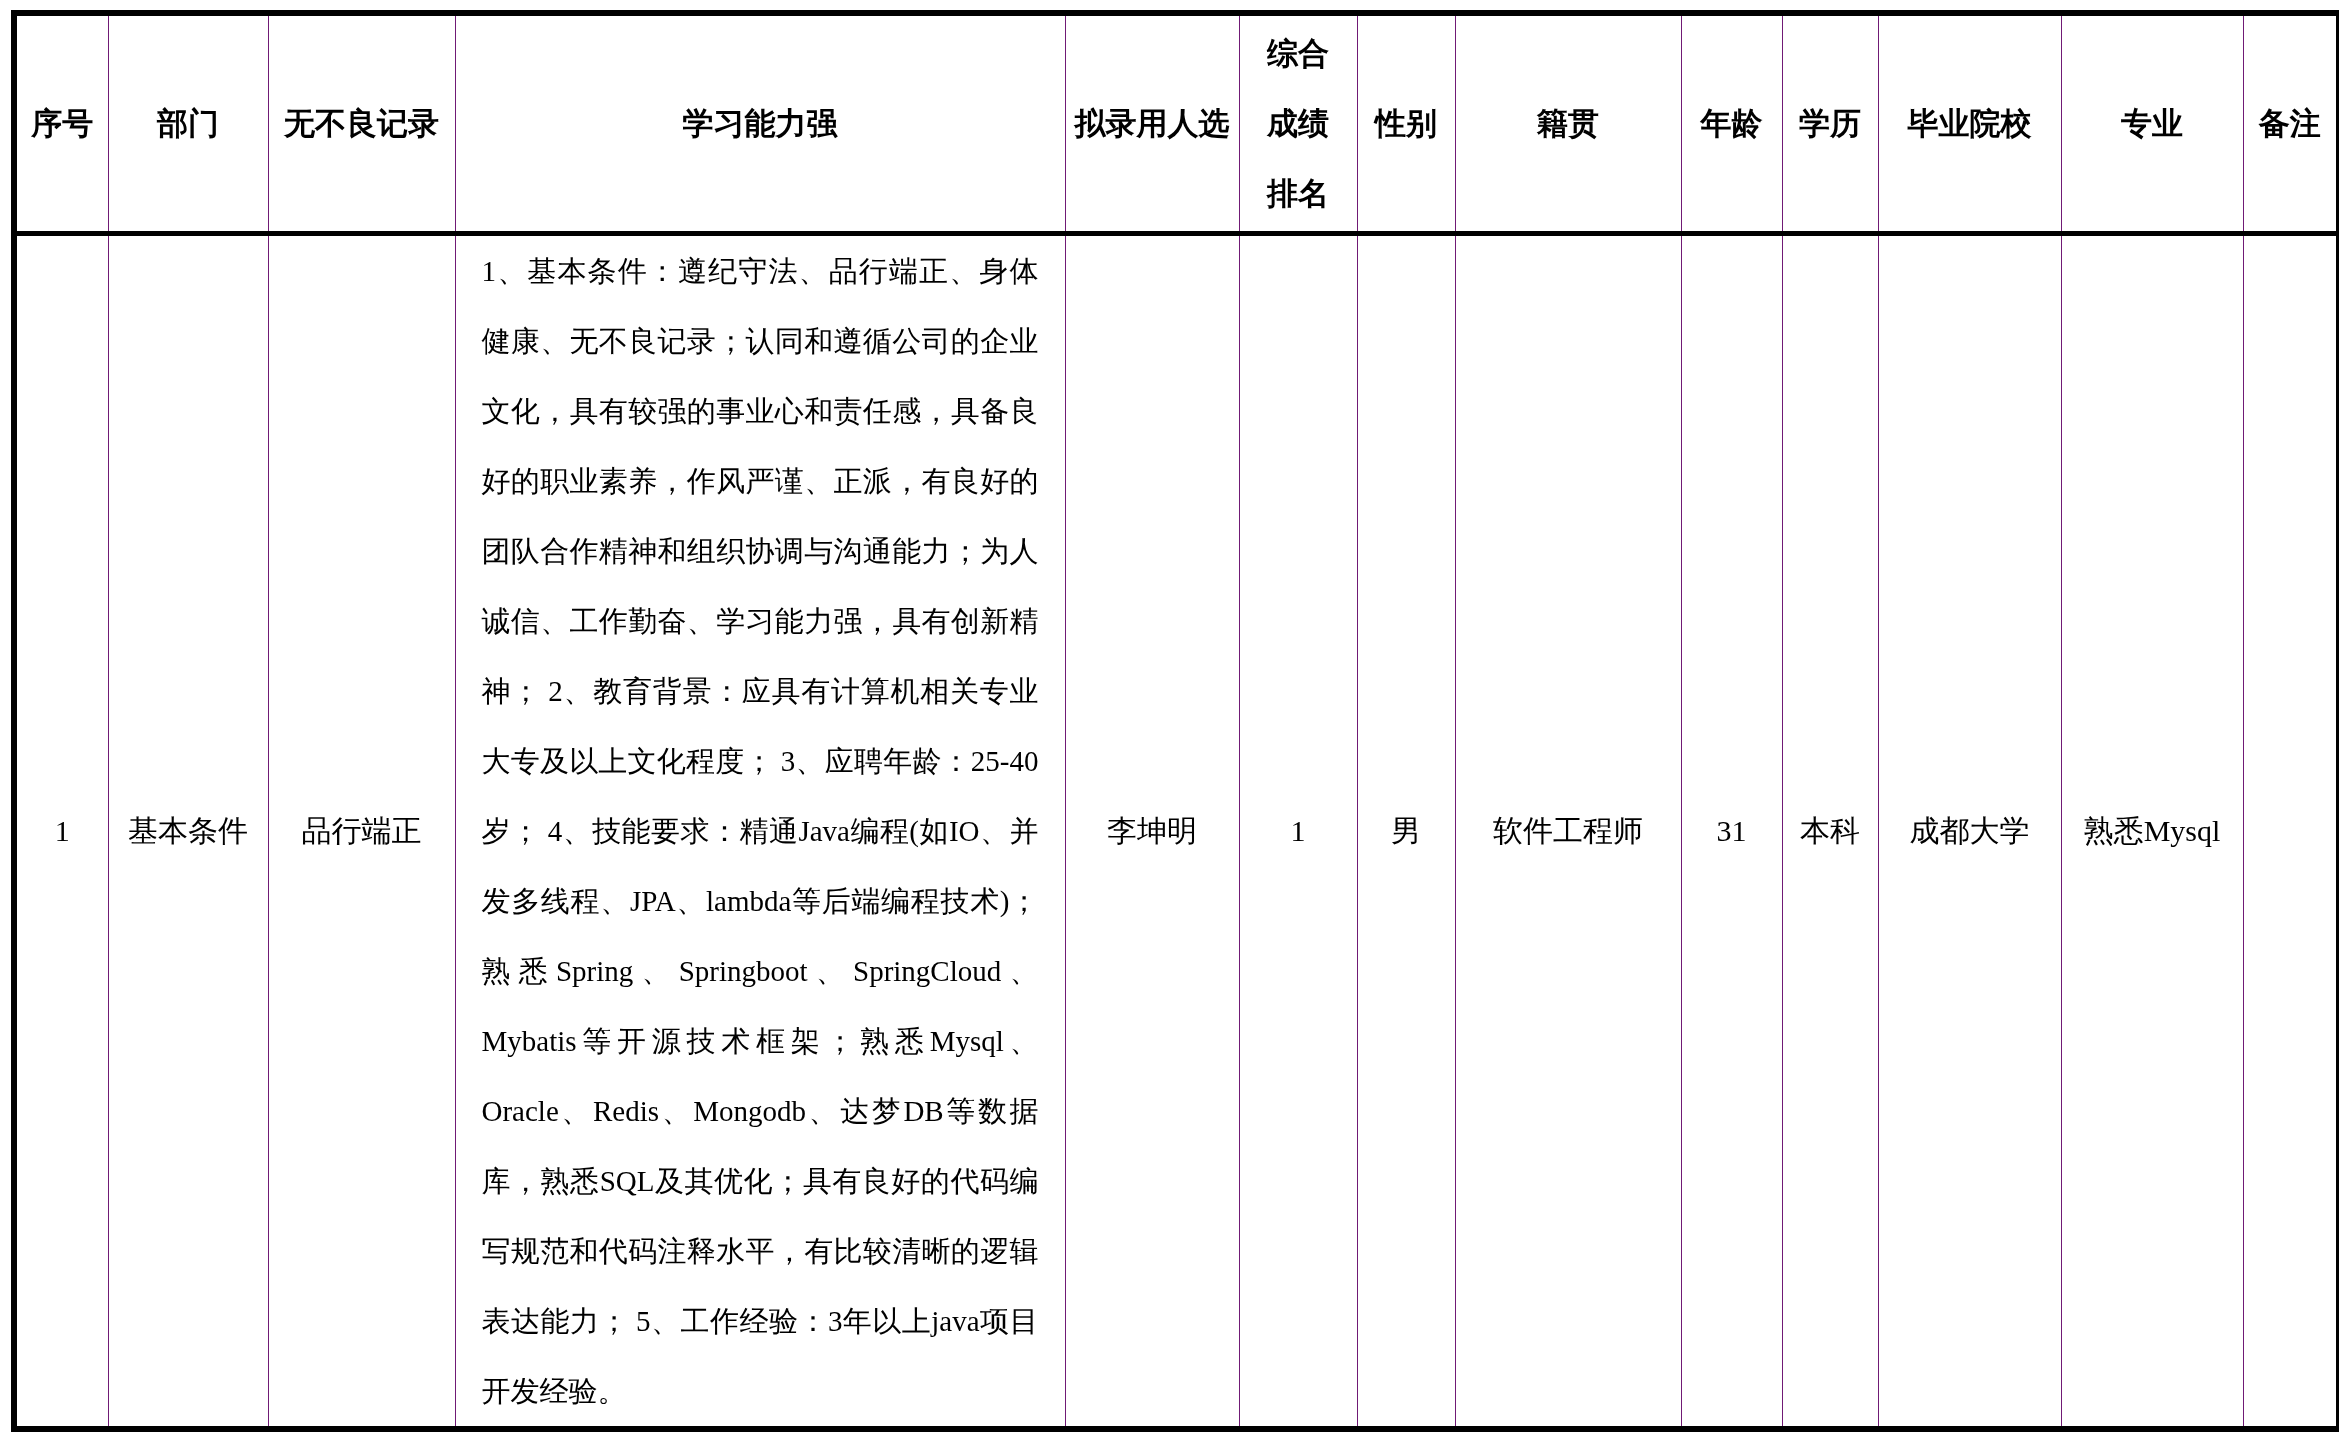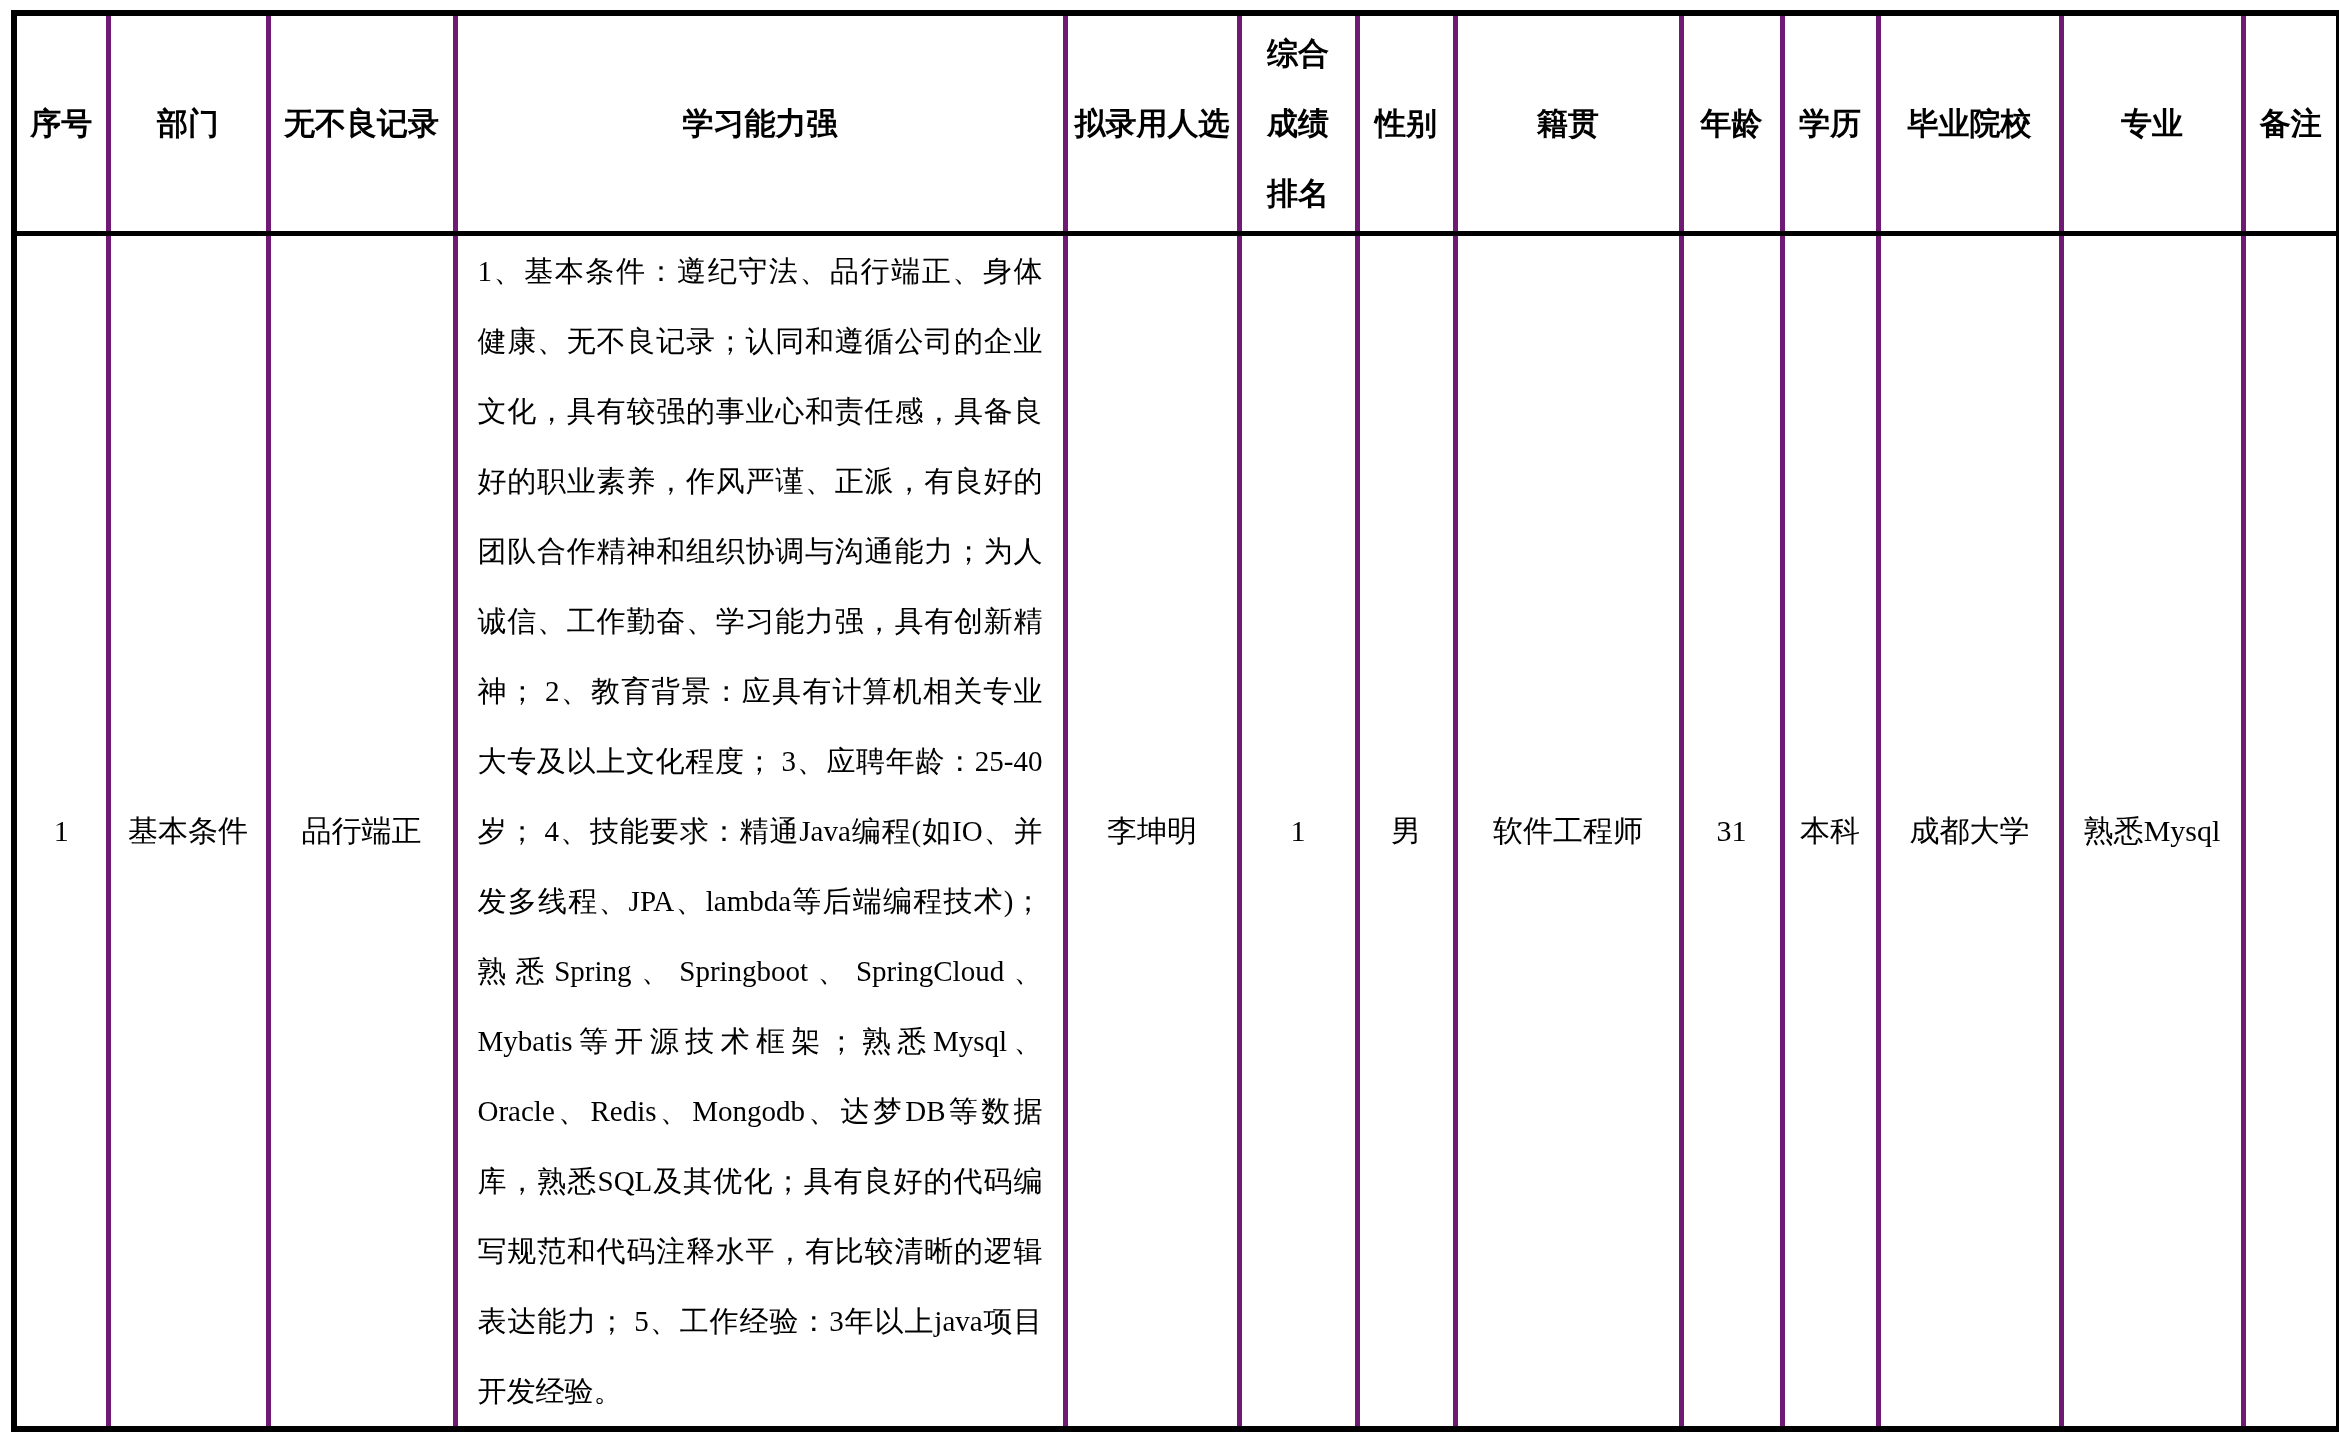--- a/index.html
+++ b/index.html
@@ -19,21 +19,21 @@
     position: absolute;
     left: 11px;
     top: 10px;
     width: 2325px;
     height: 1416px;
     border-collapse: collapse;
     table-layout: fixed;
     border: 6px solid #000000;
   }
   .roster th, .roster td {
-    border: 5px solid #701a75;
+    border: 1px solid #701a75;
     vertical-align: middle;
     text-align: center;
     padding: 0;
     overflow: hidden;
     word-break: break-word;
   }
   .roster thead th {
     height: 215px;
     font-weight: bold;
     font-size: 31px;
@@ -43,21 +43,21 @@
   }
   .roster tbody td {
     font-size: 30px;
     line-height: 52px;
   }
   .roster td.req-cell {
     text-align: justify;
     text-justify: inter-character;
     font-size: 29px;
     line-height: 70px;
-    padding: 0 20px;
+    padding: 0 26px;
     font-family: Liberation Serif, serif;
   }
 </style>
 </head>
 <body>
 
 <div class="page">
   <table class="roster">
     <colgroup>
       <col style="width:94px">

